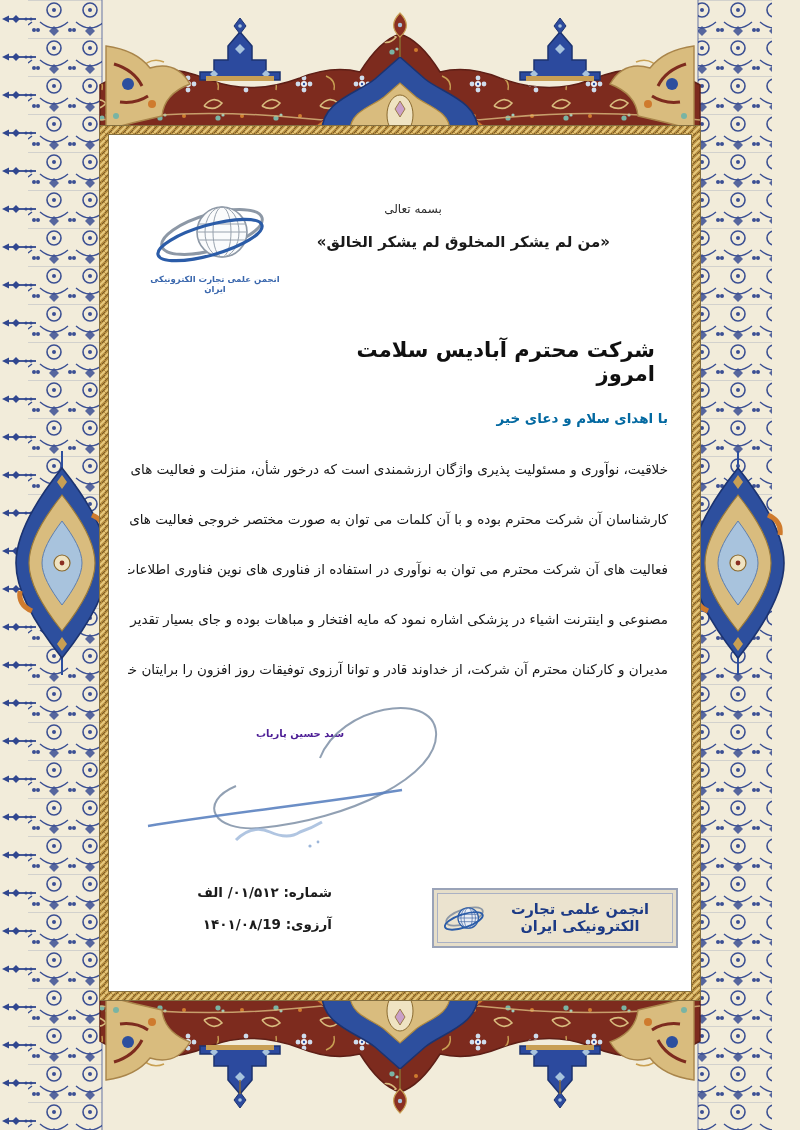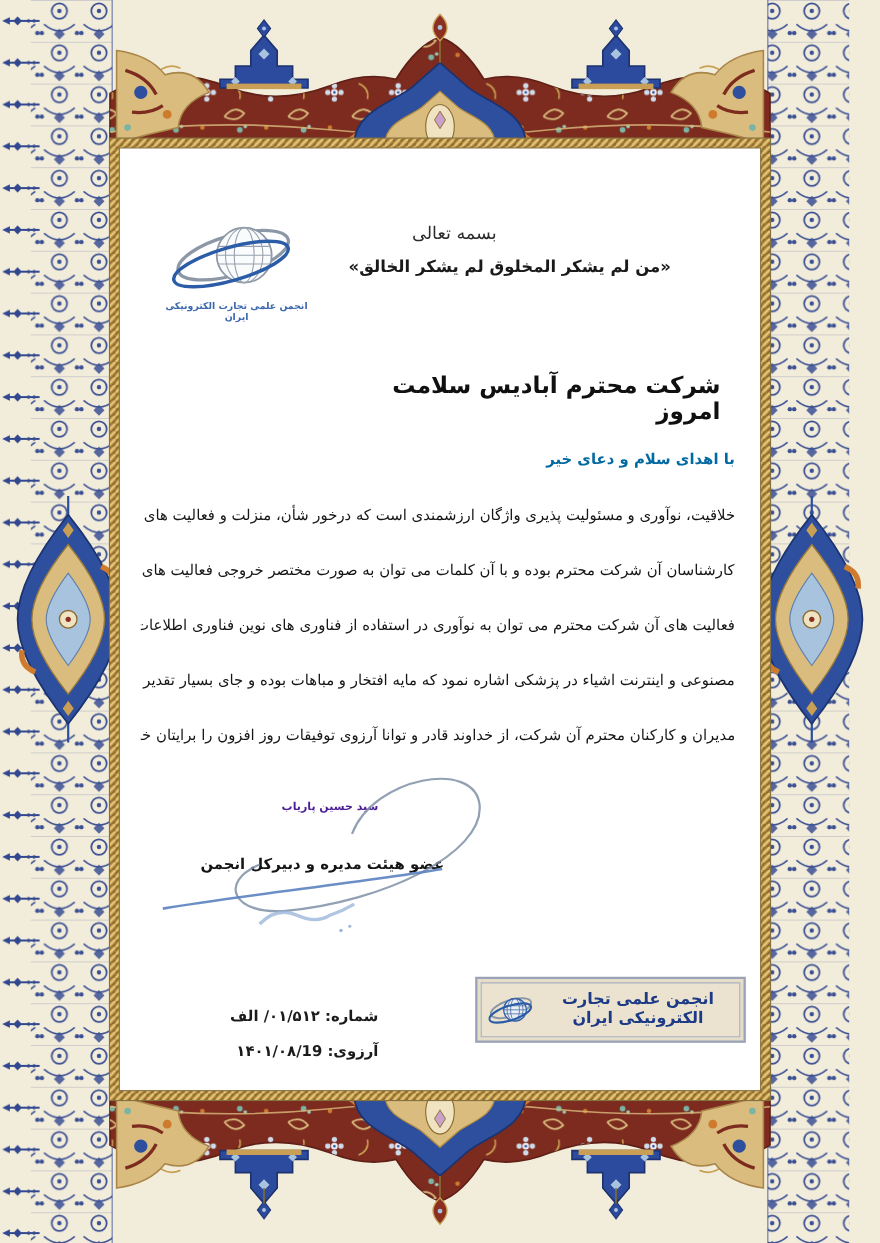--- a/index.html
+++ b/index.html
@@ -7,31 +7,31 @@
     width:800px;height:1130px;position:relative;overflow:hidden;
     background:#f2ecda;
     font-family:"DejaVu Sans", sans-serif;
   }
   #border-art{position:absolute;left:0;top:0;z-index:0;}
   .content{position:absolute;left:0;top:0;width:800px;height:1130px;z-index:2;}
   .abs{position:absolute;}
   .fa{direction:rtl;unicode-bidi:plaintext;}
   .center{text-align:center;}
   .right{text-align:right;}
-  .bismillah{left:338px;top:202px;width:150px;font-size:16px;color:#2b2b2b;}
+  .bismillah{left:338px;top:202px;width:150px;font-size:12px;color:#2b2b2b;}
   .quote{left:290px;top:233px;width:320px;font-size:15px;font-weight:bold;color:#1a1a1a;text-align:right;}
   .motto{left:317px;top:264px;width:260px;font-size:19px;font-weight:bold;color:#111;}
   .recipient{left:355px;top:338px;width:300px;font-size:21px;font-weight:bold;color:#101010;}
   .salutation{left:468px;top:410px;width:200px;font-size:13.5px;font-weight:600;color:#0369a1;}
   .body-text{left:128px;top:444px;width:540px;color:#161616;font-size:13.5px;}
   .body-line{height:50px;line-height:50px;direction:rtl;text-align:justify;text-align-last:justify;white-space:nowrap;overflow:hidden;}
   .sig-name{left:205px;top:728px;width:190px;font-size:10px;font-weight:bold;color:#4c1d95;}
   .sig-title{left:168px;top:778px;width:250px;font-size:13.5px;font-weight:600;color:#141414;}
   .sig-art{left:140px;top:698px;}
-  .ref-line{left:150px;top:884px;width:194px;font-size:13.5px;font-weight:600;color:#1b1b1b;direction:rtl;text-align:right;margin-top:32px;}
+  .ref-line{left:138px;top:884px;width:194px;font-size:13.5px;font-weight:600;color:#1b1b1b;direction:rtl;text-align:right;}
   .date-line{top:916px;}
   .stamp{
     left:432px;top:888px;width:246px;height:60px;box-sizing:border-box;
     background:#ebe3cf;border:2px solid #9aa3b8;
     box-shadow: inset 0 0 0 3px #e6dec9, inset 0 0 0 4px #aab1c4;
     display:flex;flex-direction:row;align-items:center;gap:6px;
     padding:0 10px;direction:rtl;
   }
   .stamp-text{flex:1;font-size:14.5px;font-weight:bold;color:#1c3a85;text-align:center;line-height:1.15;}
   .logo-block{left:150px;top:194px;width:130px;}
@@ -198,21 +198,20 @@
 
   <div class="abs body-text">
     <div class="body-line">خلاقیت، نوآوری و مسئولیت پذیری واژگان ارزشمندی است که درخور شأن، منزلت و فعالیت های مؤثر مدیران و</div>
     <div class="body-line">کارشناسان آن شرکت محترم بوده و با آن کلمات می توان به صورت مختصر خروجی فعالیت های تان را محک زد. از جمله</div>
     <div class="body-line">فعالیت های آن شرکت محترم می توان به نوآوری در استفاده از فناوری های نوین فناوری اطلاعات مانند کاربرد هوش</div>
     <div class="body-line">مصنوعی و اینترنت اشیاء در پزشکی اشاره نمود که مایه افتخار و مباهات بوده و جای بسیار تقدیر و تشکر دارد. ضمن خسته نباشید به</div>
     <div class="body-line">مدیران و کارکنان محترم آن شرکت، از خداوند قادر و توانا آرزوی توفیقات روز افزون را برایتان خواستاریم.</div>
   </div>
 
   <div class="abs fa center sig-name">سید حسین پاریاب</div>
-  <div class="abs fa center sig-title">عضو هیئت مدیره و دبیرکل انجمن</div>
   <svg class="abs sig-art" width="340" height="165" viewBox="0 0 340 165">
     <path d="M180,60 C200,8 292,-8 296,34 C300,78 208,122 120,130 C72,134 58,104 96,88" fill="none" stroke="#7e8fa6" stroke-width="2" opacity="0.85"></path>
     <path d="M8,128 C80,116 190,104 262,92" fill="none" stroke="#5b82c0" stroke-width="2.4" opacity="0.9"></path>
     <path d="M96,142 q16,-16 34,-8 t30,0 q12,-4 22,-10" fill="none" stroke="#9cb6d9" stroke-width="3" opacity="0.8"></path>
     <circle cx="170" cy="148" r="1.6" fill="#9cb6d9"></circle>
       <circle cx="178" cy="144" r="1.4" fill="#9cb6d9"></circle>
   </svg>
 
   <div class="abs ref-line">
     <span>شماره:</span>

